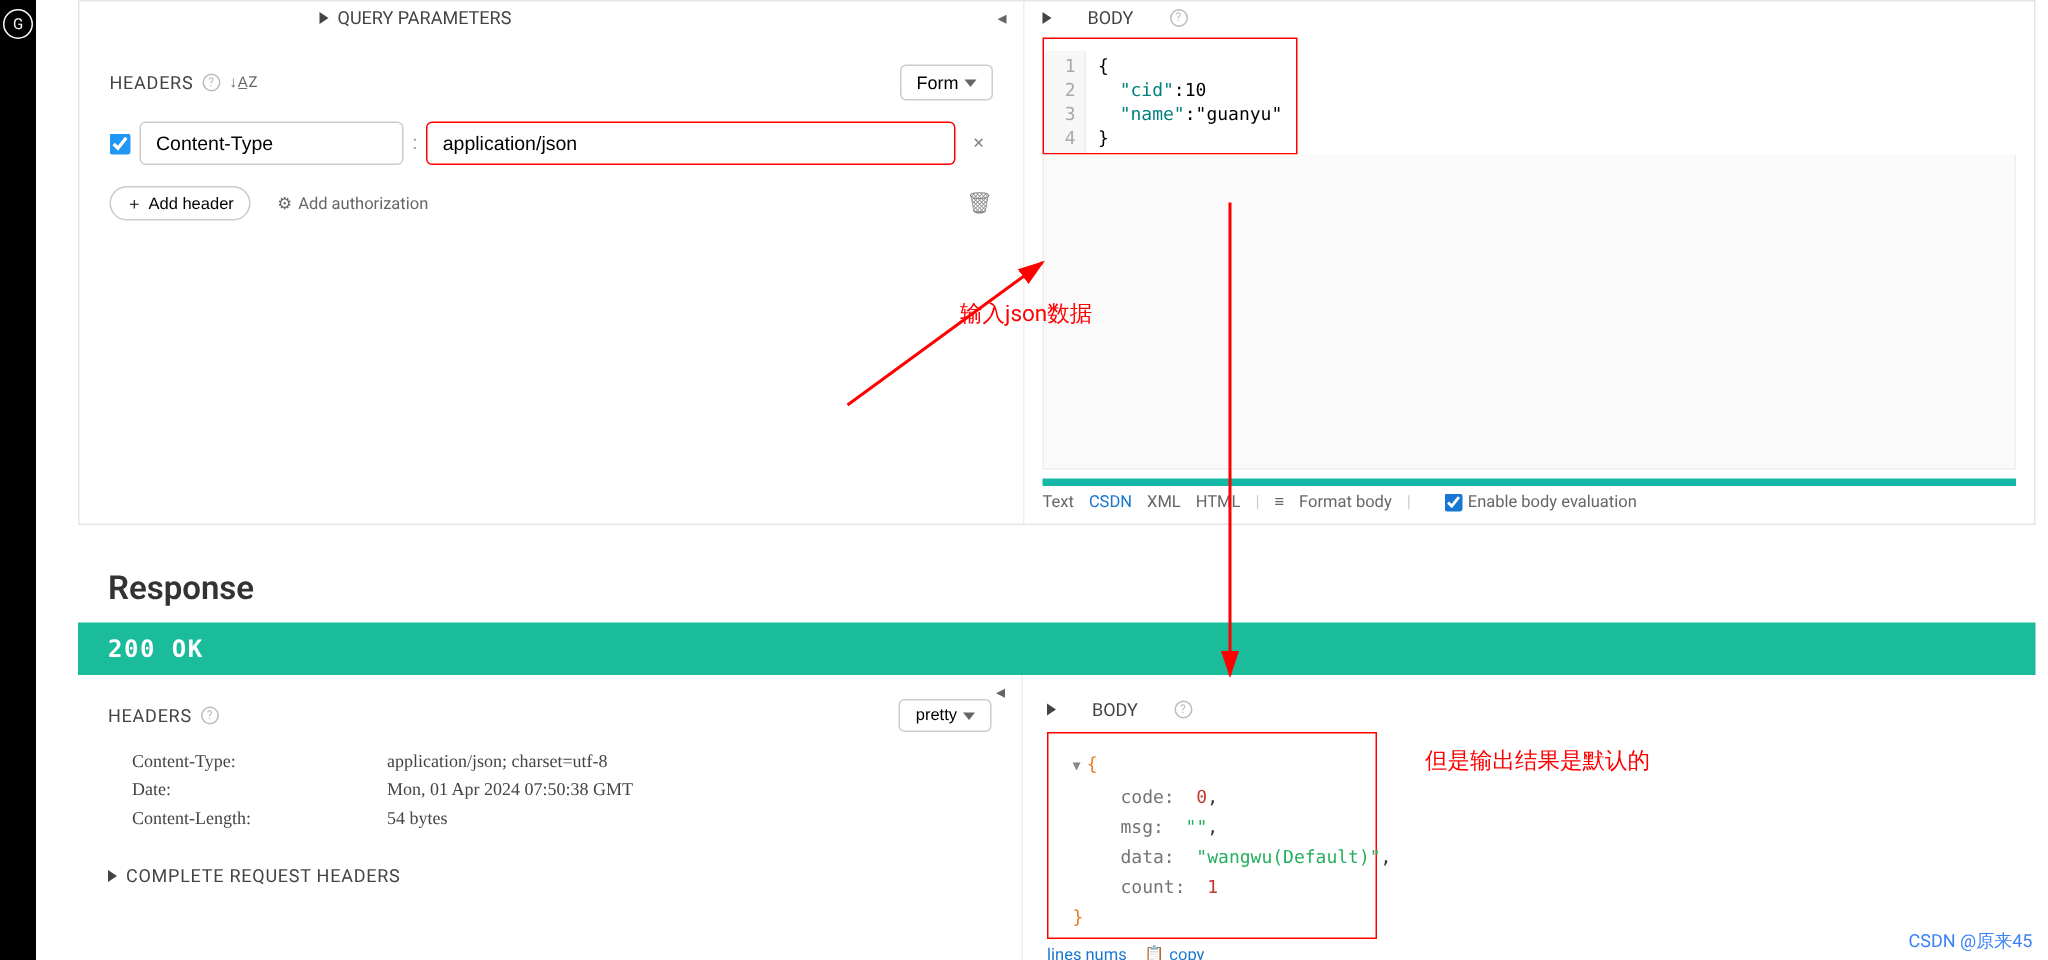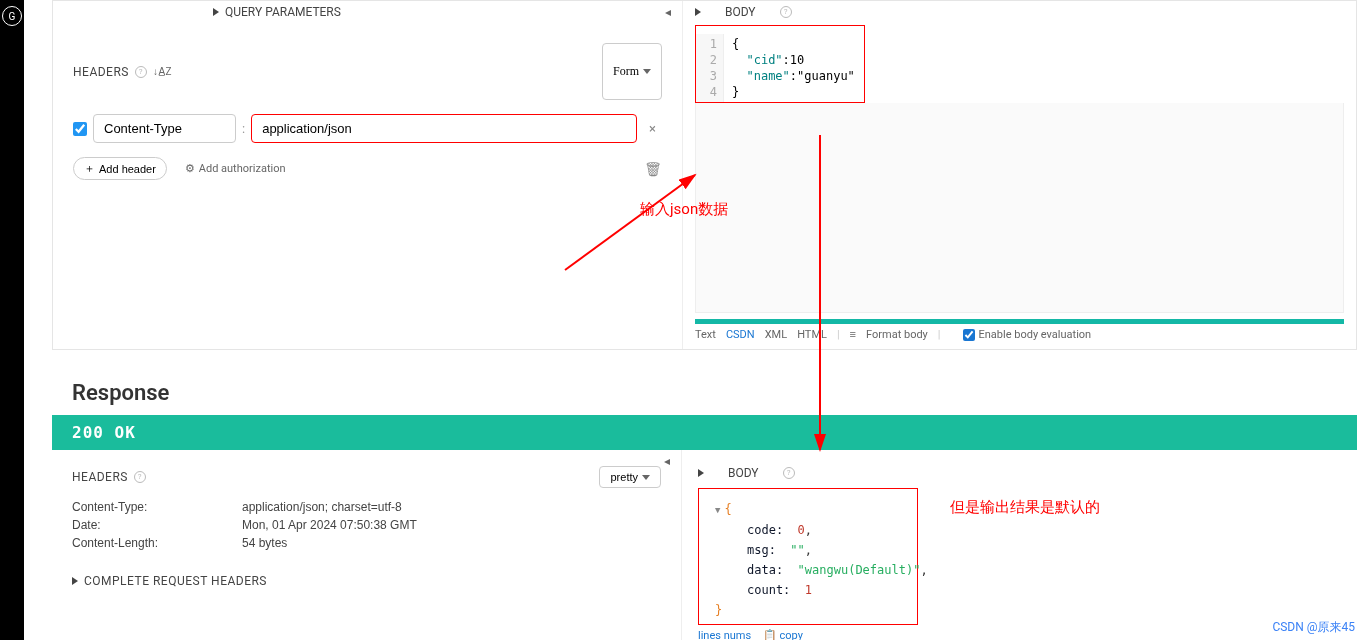--- a/index.html
+++ b/index.html
@@ -16,27 +16,27 @@
 
 .sec-title { font-size: 12px; letter-spacing: .5px; color: #444; display: flex; align-items: center; gap: 6px; }
 .tri { display: inline-block; border-style: solid; }
 .tri-r { border-width: 4px 0 4px 6px; border-color: transparent transparent transparent #444; }
 .help { display: inline-block; width: 12px; height: 12px; border: 1px solid #bbb; border-radius: 50%; font-size: 8px; color: #bbb; text-align: center; line-height: 10px; }
 .sort { font-size: 10px; color: #666; }
 
 .qparams { margin-left: 140px; font-size: 12px; color: #444; display: flex; align-items: center; gap: 6px; padding: 4px 0 10px; }
 
 .headers-row { display: flex; align-items: center; justify-content: space-between; margin-top: 14px; }
-.form-btn { border: 1px solid #ccc; border-radius: 4px; padding: 20px 10px; font-size: 12px; background: #fff; display: flex; align-items: center; gap: 4px; font-family: Liberation Serif, serif; }
+.form-btn { border: 1px solid #ccc; border-radius: 4px; padding: 4px 10px; font-size: 12px; background: #fff; display: flex; align-items: center; gap: 4px; }
 .caret { border-width: 5px 4px 0 4px; border-color: #666 transparent transparent transparent; }
 
 .kv { display: flex; align-items: center; gap: 6px; margin-top: 14px; }
 .kv input[type="checkbox"] { width: 14px; height: 14px; accent-color: #2196f3; }
 .kv .key, .kv .val { border: 1px solid #ccc; border-radius: 4px; padding: 6px 10px; font-size: 13px; background: #fff; }
-.kv .key { width: 143px; }
+.kv .key { width: 176px; }
 .kv .colon { color: #999; }
 .kv .val { flex: 1; }
 .kv .val.red-box { border: 1.5px solid red; }
 .kv .x { color: #888; padding: 0 6px; cursor: pointer; }
 
 .toolbar { display: flex; align-items: center; gap: 18px; margin-top: 14px; }
 .btn-add { border: 1px solid #ccc; border-radius: 12px; padding: 3px 10px; font-size: 11px; background: #fff; display: flex; align-items: center; gap: 4px; }
 .link-sm { font-size: 11px; color: #666; display: flex; align-items: center; gap: 4px; }
 .trash { color: #888; font-size: 14px; margin-left: auto; }
 
@@ -59,30 +59,30 @@
 .format-bar input[type="checkbox"] { accent-color: #1976d2; width: 12px; height: 12px; }
 
 .response-wrap { margin: 8px 8px 0 28px; }
 .response-title { font-size: 22px; font-weight: 600; padding: 14px 20px 10px; }
 .status-bar { background: #1abc9c; color: #fff; font-family: Consolas, Monaco, monospace; font-weight: bold; font-size: 16px; padding: 8px 20px; letter-spacing: 1px; }
 
 .resp-two { display: flex; }
 .resp-left { width: 630px; padding: 16px 20px; border-right: 1px solid #eee; }
 .resp-right { flex: 1; padding: 12px 16px; position: relative; }
 
-.resp-headers-tbl { font-family: Liberation Sans, sans-serif; font-size: 12px; color: #444; margin-top: 12px; }
+.resp-headers-tbl { font-family: Liberation Serif, serif; font-size: 12px; color: #444; margin-top: 12px; margin-left: 16px; }
 .resp-headers-tbl .r { display: flex; margin-bottom: 4px; }
 .resp-headers-tbl .r .hk { width: 170px; }
 
 .pretty-btn { border: 1px solid #ccc; border-radius: 4px; padding: 4px 10px; font-size: 11px; background: #fff; display: flex; align-items: center; gap: 4px; }
 
 .json-box { border: 1.5px solid red; padding: 10px 16px 4px 16px; margin-top: 8px; font-family: Consolas, Monaco, monospace; font-size: 12px; line-height: 20px; }
 .json-box .toggle { color: #888; font-size: 9px; margin-right: 4px; }
 .json-box .brace { color: #e67e22; }
-.json-box .jk { color: #0f172a; }
+.json-box .jk { color: #737373; }
 .json-box .jv-n { color: #c0392b; }
 .json-box .jv-s { color: #27ae60; }
 .json-box .ind { padding-left: 32px; }
 
 .bottom-links { font-size: 11px; color: #1976d2; margin-top: 4px; display: flex; gap: 12px; }
 
 .annot { position: absolute; color: red; font-size: 15px; z-index: 50; pointer-events: none; }
 
 .watermark { position: absolute; right: 10px; bottom: 4px; font-size: 12px; color: #3b82f6; z-index: 60; }
 

